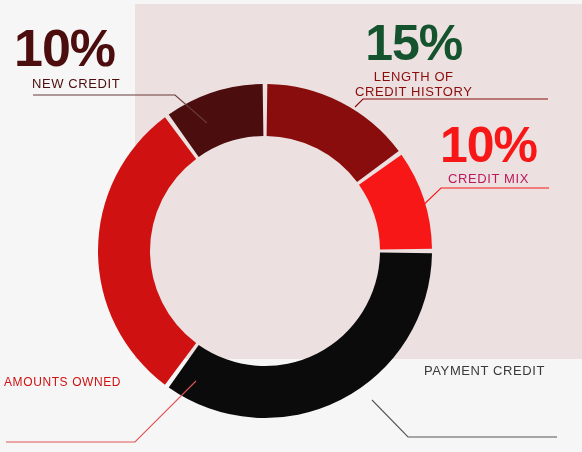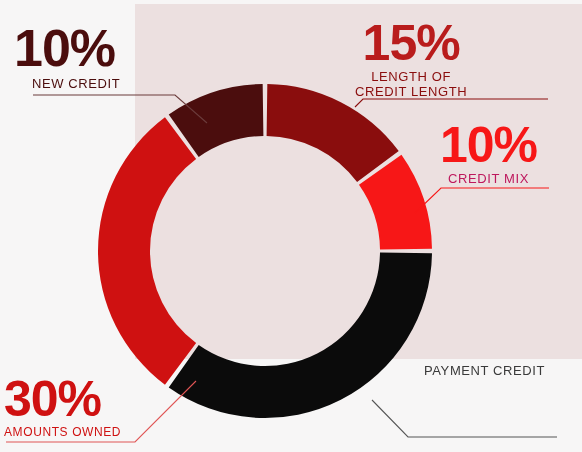--- a/index.html
+++ b/index.html
@@ -27,21 +27,21 @@
     line-height:1.12;
     letter-spacing:0.6px;
     font-weight:normal;
   }
   
   #lbl-new-credit{left:14px;top:22px;text-align:left;}
   #lbl-new-credit .pct{font-size:52px;color:#4b0d0d;}
   #lbl-new-credit .sub{font-size:13px;color:#4b0d0d;margin-top:3px;margin-left:18px;}
   
   #lbl-length{left:355px;top:18px;text-align:center;}
-  #lbl-length .pct{font-size:50px;color:#b91c1c;}
+  #lbl-length .pct{font-size:50px;color:#14532d;}
   #lbl-length .sub{font-size:13px;color:#8a0d0d;margin-top:2px;}
   
   #lbl-credit-mix{left:440px;top:120px;text-align:center;}
   #lbl-credit-mix .pct{font-size:50px;color:#f71717;}
   #lbl-credit-mix .sub{font-size:13px;color:#be185d;margin-top:2px;}
   
   #lbl-amounts{left:4px;top:374px;text-align:left;}
   #lbl-amounts .pct{font-size:50px;color:#cf1111;}
   #lbl-amounts .sub{font-size:12px;color:#cf1111;margin-top:2px;}
   
@@ -77,31 +77,30 @@
 
   <div class="lbl" id="lbl-new-credit">
     <div class="pct">10%</div>
     <div class="sub">NEW CREDIT</div>
   </div>
 
   <div class="lbl" id="lbl-length">
     <div class="pct">15%</div>
     <div class="sub">
       <div>LENGTH OF</div>
-      <div>CREDIT LENGTH</div>
+      <div>CREDIT HISTORY</div>
     </div>
   </div>
 
   <div class="lbl" id="lbl-credit-mix">
     <div class="pct">10%</div>
     <div class="sub">CREDIT MIX</div>
   </div>
 
   <div class="lbl" id="lbl-amounts">
-    <div class="pct">30%</div>
     <div class="sub">AMOUNTS OWNED</div>
   </div>
 
   <div class="lbl" id="lbl-payment">
     <div class="sub">PAYMENT CREDIT</div>
   </div>
 
 </div>
 
 </body></html>

